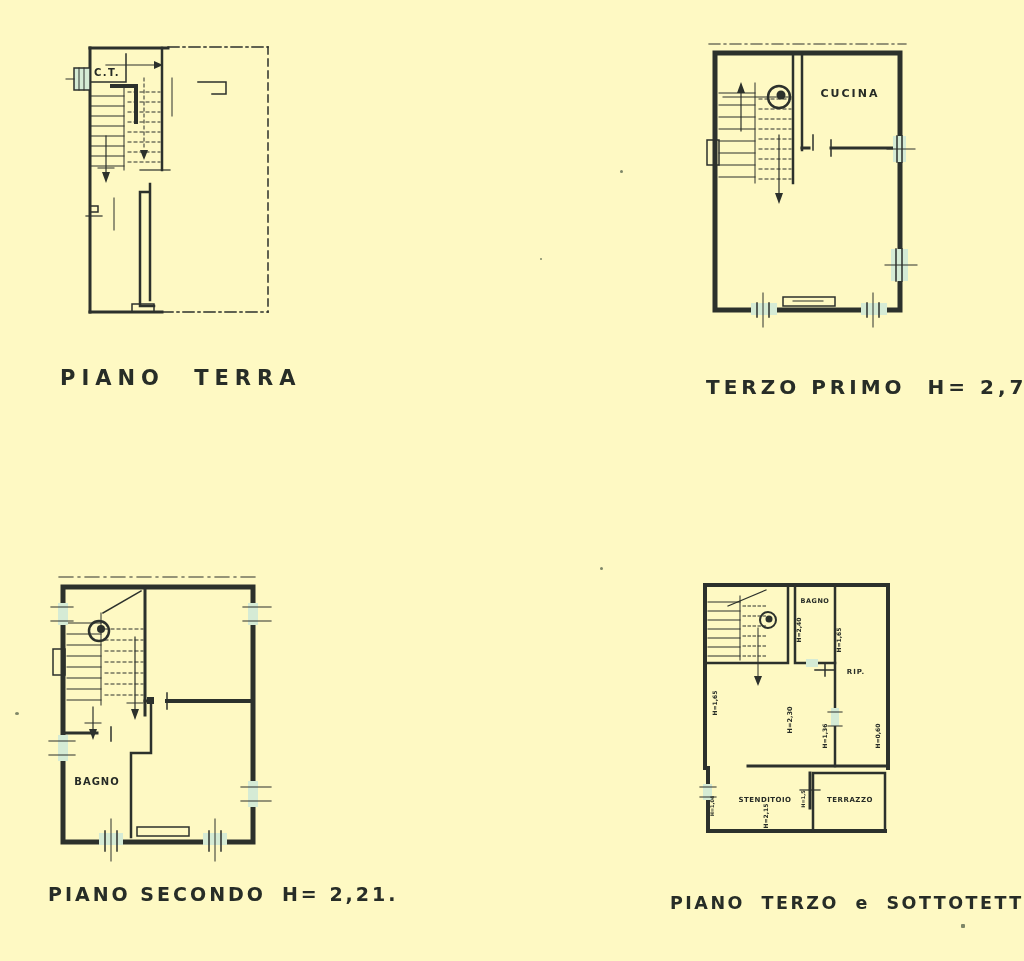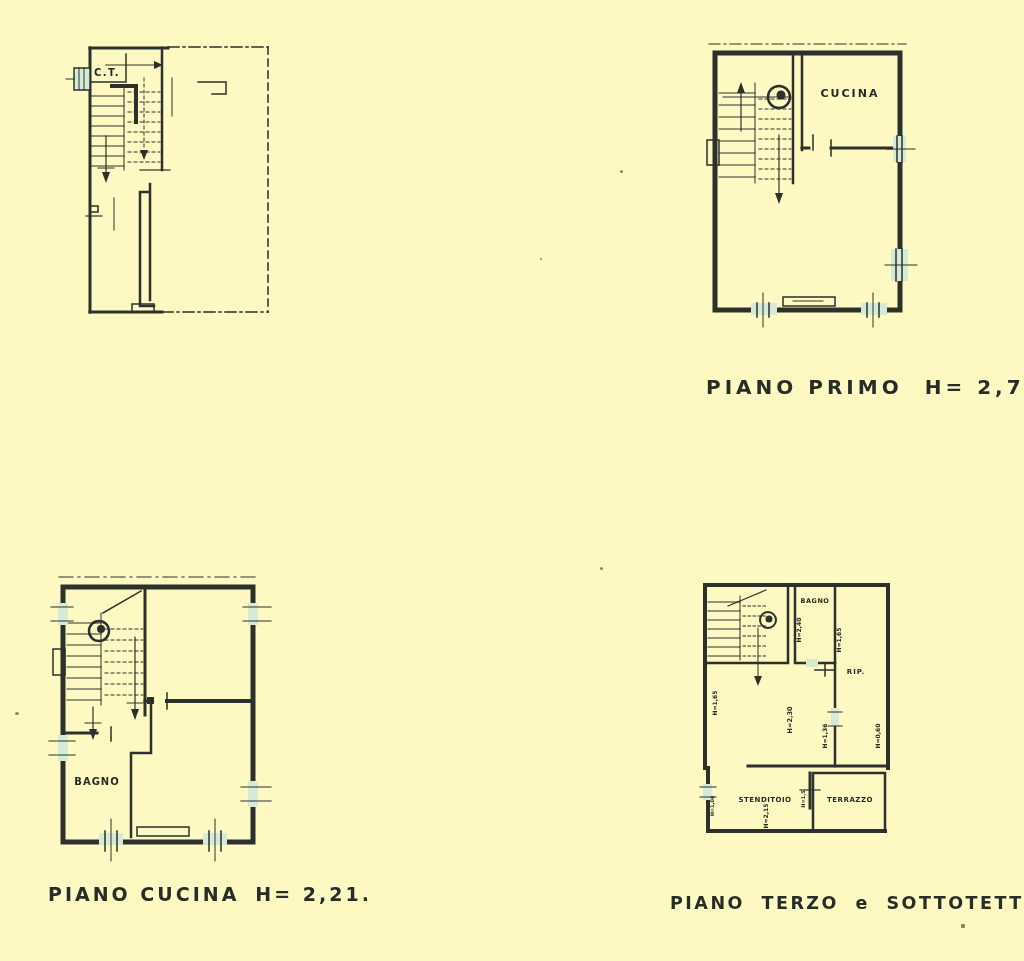--- a/index.html
+++ b/index.html
@@ -62,20 +62,23 @@
       <path class="ln t12" d="M56,45 H104"></path>
       <polygon class="blob" points="104,41 104,49 113,45"></polygon>
     </g>
     <g>
       <path class="ln t15" d="M148,62 H176 V74 H162"></path>
       <path class="ln t1" d="M122,58 V96"></path>
       <path class="ln t1" d="M64,178 V210"></path>
     </g>
     <text x="57" y="56" font-size="10" letter-spacing="1.5" text-anchor="middle">C.T.</text>
   </svg>
+  <div class="caption" style="left:60px;top:366px;font-size:21px;letter-spacing:6px;word-spacing:16px;">
+    <span>PIANO TERRA</span>
+  </div>
 
   <svg class="plan-svg" style="left:695px;top:35px;" width="230" height="300" viewBox="0 0 230 300">
     <g>
       <rect class="ln t5" x="20" y="18" width="185" height="257"></rect>
       <path class="ln t12 dashdot" d="M14,9 H211"></path>
       <path class="ln t25" d="M98,20 V148"></path>
       <path class="ln t25" d="M107,20 V115"></path>
       <path class="ln t3" d="M136,113 H205 M107,113 H114"></path>
       <path class="ln t15" d="M136,105 V121 M118,100 V115"></path>
     </g>
@@ -104,21 +107,21 @@
       <path class="ln t1" d="M68,258 V292"></path>
       <rect class="gap" x="166" y="268" width="26" height="12"></rect>
       <path class="ln t15" d="M172,268 V282 M184,268 V282"></path>
       <path class="ln t1" d="M178,258 V292"></path>
       <rect class="ln t15" x="88" y="262" width="52" height="9"></rect>
       <path class="ln t1" d="M98,266 H128"></path>
     </g>
     <text x="155" y="62" font-size="11" letter-spacing="2" text-anchor="middle">CUCINA</text>
   </svg>
   <div class="caption" style="left:706px;top:375px;font-size:20px;letter-spacing:4px;">
-    <span>PIANO PRIMO</span><span class="hnote" style="margin-left:22px;">H= 2,75</span>
+    <span>TERZO PRIMO</span><span class="hnote" style="margin-left:22px;">H= 2,75</span>
   </div>
 
   <svg class="plan-svg" style="left:45px;top:565px;" width="230" height="300" viewBox="0 0 230 300">
     <g>
       <rect class="ln t5" x="18" y="22" width="190" height="255"></rect>
       <path class="ln t12" style="stroke-dasharray:14 5 2 5" d="M14,12 H212"></path>
       <path class="ln t3" d="M100,22 V150"></path>
       <path class="ln t4" d="M122,136 H205"></path>
       <path class="ln t15" d="M122,128 V144"></path>
       <path class="ln t3" d="M100,136 H106"></path>
@@ -155,21 +158,21 @@
       <path class="ln t15" d="M60,266 V286 M72,266 V286"></path>
       <path class="ln t1" d="M66,254 V296"></path>
       <rect class="gap" x="158" y="268" width="24" height="12"></rect>
       <path class="ln t15" d="M164,266 V286 M176,266 V286"></path>
       <path class="ln t1" d="M170,254 V296"></path>
       <rect class="ln t15" x="92" y="262" width="52" height="9"></rect>
     </g>
     <text x="52" y="220" font-size="10" letter-spacing="1" text-anchor="middle">BAGNO</text>
   </svg>
   <div class="caption" style="left:48px;top:883px;font-size:19px;letter-spacing:3px;">
-    <span>PIANO CUCINA</span><span class="hnote" style="margin-left:16px;">H= 2,21.</span>
+    <span>PIANO SECONDO</span><span class="hnote" style="margin-left:16px;">H= 2,21.</span>
   </div>
 
   <svg class="plan-svg" style="left:688px;top:568px;" width="215" height="285" viewBox="0 0 215 285">
     <g>
       <path class="ln t4" d="M17,17 H200 M17,17 V200 M200,17 V200"></path>
       <path class="ln t3" d="M60,198 H200"></path>
       <path class="ln t4" d="M20,200 V263 M20,263 H197"></path>
       <rect class="gap" x="15" y="216" width="9" height="16"></rect>
       <path class="ln t12" d="M12,219 H28 M12,229 H28"></path>
       <path class="ln t25" d="M125,263 V205 H197 M197,205 V263"></path>

